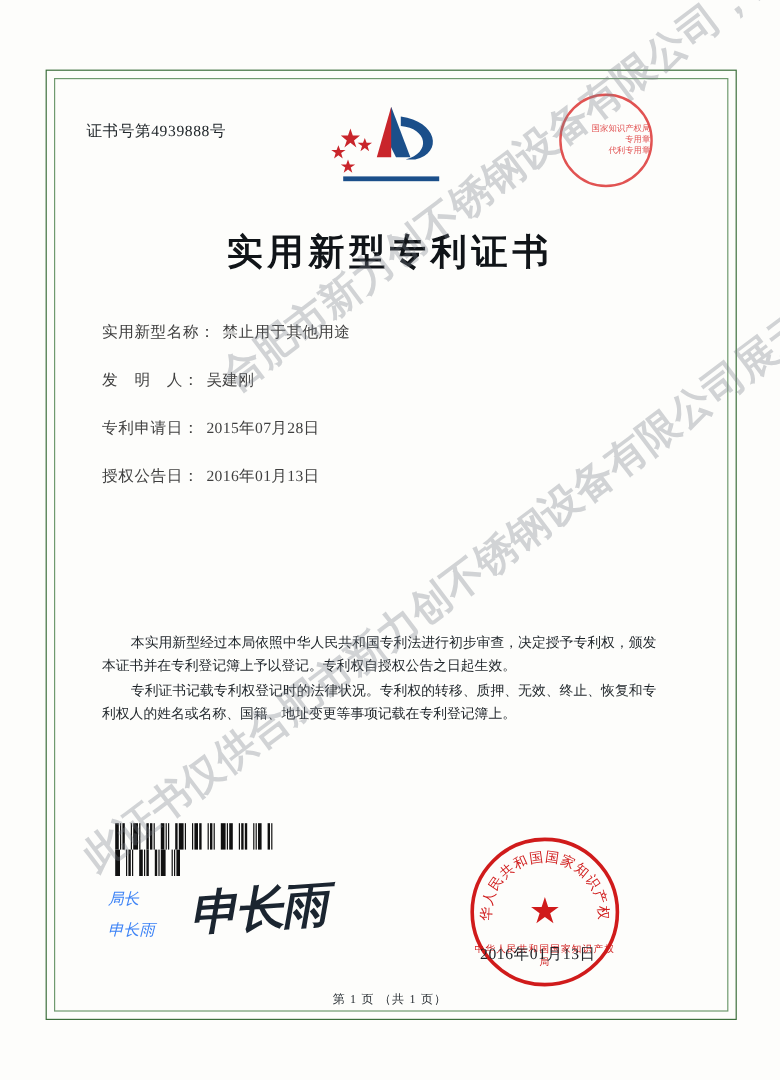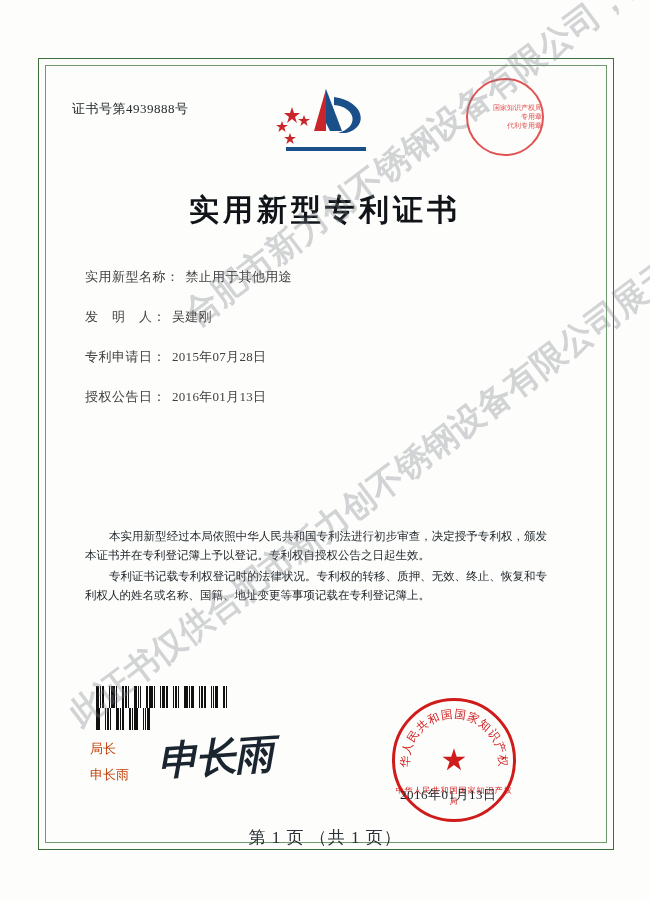--- a/index.html
+++ b/index.html
@@ -118,22 +118,23 @@
     margin-right: 1px;
     vertical-align: top;
   }
 
   
   .sig-block {
     position: absolute;
     left: 90px;
     top: 736px;
     font-size: 13px;
-    color: #c2410c;
+    color: #3b82f6;
     line-height: 26px;
+    font-style: italic;
   }
   .sig-script {
     position: absolute;
     left: 158px; top: 730px;
     font-size: 40px;
     font-family: "Liberation Serif", serif;
     font-style: italic;
     font-weight: bold;
     color: #1b2530;
     transform: rotate(-4deg);
@@ -208,21 +209,21 @@
     width: 74px;
     transform: translateY(-50%);
   }
 
   
   .footer {
     position: absolute;
     left: 0; top: 826px;
     width: 650px;
     text-align: center;
-    font-size: 17px;
+    font-size: 10px;
     color: #2a3035;
     letter-spacing: 1px;
   }
 
   
   .watermark {
     position: absolute;
     color: rgba(120, 128, 136, 0.33);
     font-size: 34px;
     font-weight: bold;

